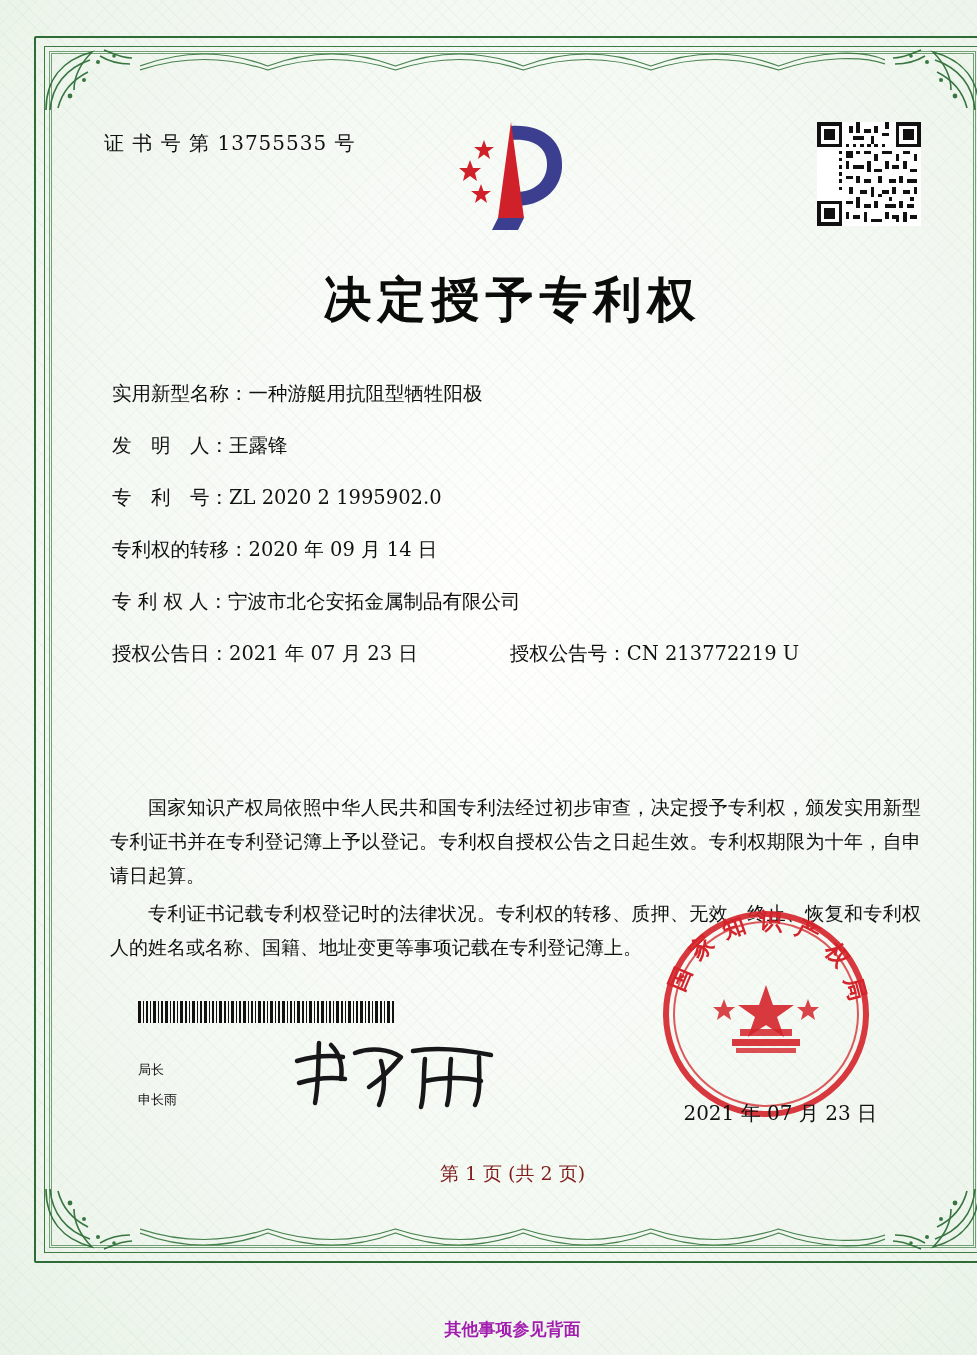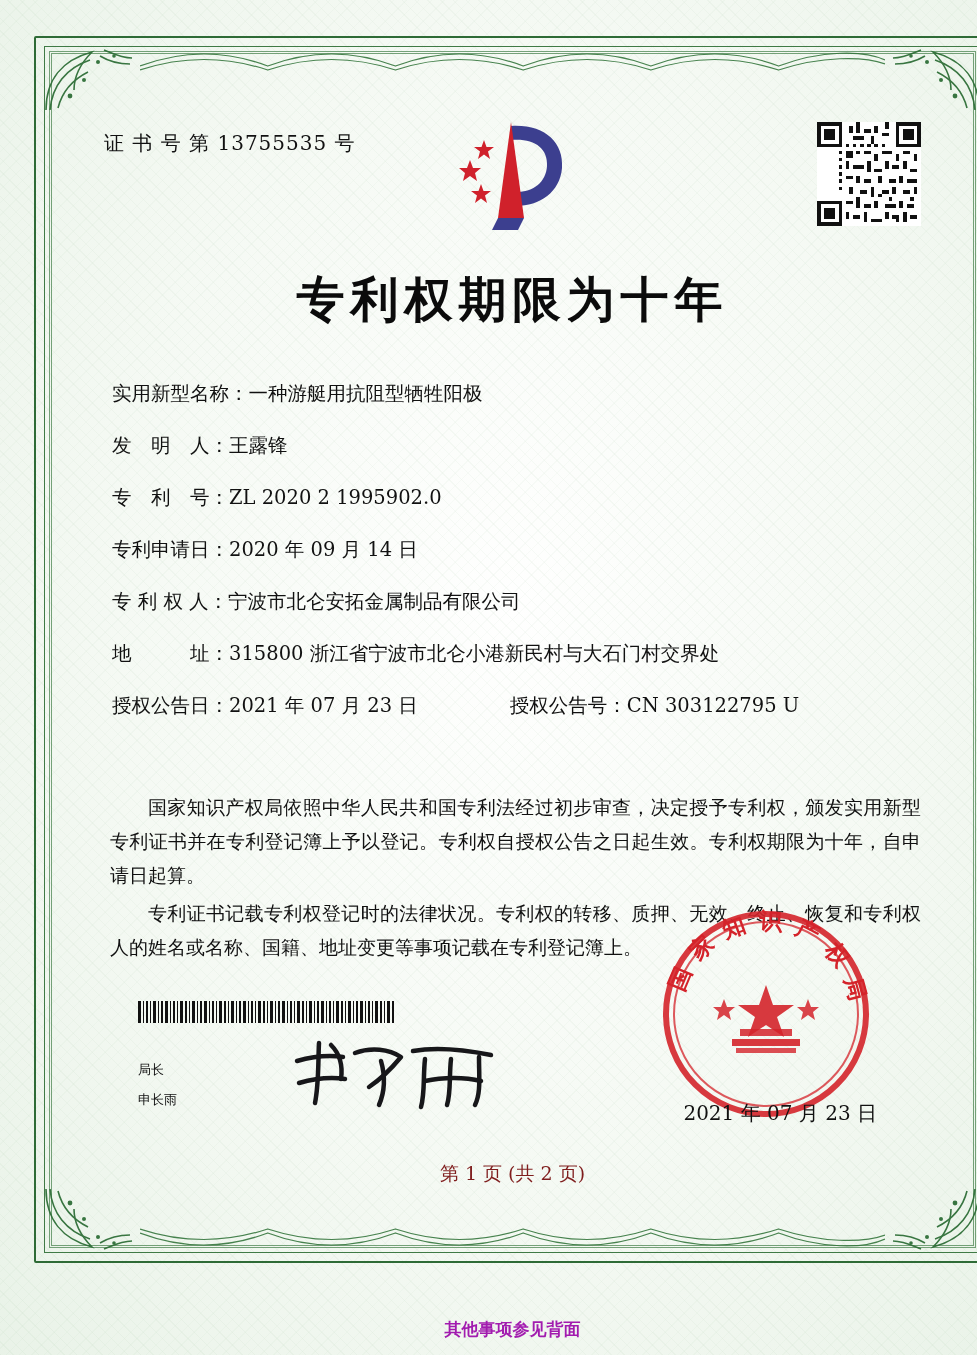--- a/index.html
+++ b/index.html
@@ -443,53 +443,49 @@
           <rect x="24" y="25" width="1" height="3"></rect>
             <rect x="26" y="26" width="2" height="1"></rect>
           <rect x="17" y="20" width="1" height="1"></rect>
             <rect x="20" y="21" width="1" height="1"></rect>
           <rect x="26" y="21" width="1" height="1"></rect>
             <rect x="22" y="27" width="1" height="1"></rect>
         </g>
       </svg>
     </div>
 
-    <div class="title">专利权期限为十年</div>
+    <div class="title">决定授予专利权</div>
 
     <div class="fields">
       <div class="field-row">
         <span class="f-label">实用新型名称：</span>
         <span class="f-value">一种游艇用抗阻型牺牲阳极</span>
       </div>
       <div class="field-row">
         <span class="f-label">发　明　人：</span>
         <span class="f-value">王露锋</span>
       </div>
       <div class="field-row">
         <span class="f-label">专　利　号：</span>
         <span class="f-value">ZL 2020 2 1995902.0</span>
       </div>
       <div class="field-row">
-        <span class="f-label">专利申请日：</span>
+        <span class="f-label">专利权的转移：</span>
         <span class="f-value">2020 年 09 月 14 日</span>
       </div>
       <div class="field-row">
         <span class="f-label">专 利 权 人：</span>
         <span class="f-value">宁波市北仑安拓金属制品有限公司</span>
       </div>
-      <div class="field-row">
-        <span class="f-label">地　　　址：</span>
-        <span class="f-value">315800 浙江省宁波市北仑小港新民村与大石门村交界处</span>
-      </div>
       <div class="field-row dual">
         <span class="f-label">授权公告日：</span>
         <span class="f-value">2021 年 07 月 23 日</span>
         <span class="spacer-mid"></span>
         <span class="f-label">授权公告号：</span>
-        <span class="f-value">CN 303122795 U</span>
+        <span class="f-value">CN 213772219 U</span>
       </div>
     </div>
 
     <div class="paragraphs">
       <p>国家知识产权局依照中华人民共和国专利法经过初步审查，决定授予专利权，颁发实用新型专利证书并在专利登记簿上予以登记。专利权自授权公告之日起生效。专利权期限为十年，自申请日起算。</p>
       <p>专利证书记载专利权登记时的法律状况。专利权的转移、质押、无效、终止、恢复和专利权人的姓名或名称、国籍、地址变更等事项记载在专利登记簿上。</p>
     </div>
 
     <div class="barcode">
       <svg viewBox="0 0 258 22" width="258" height="22" shape-rendering="crispEdges" aria-hidden="true">

